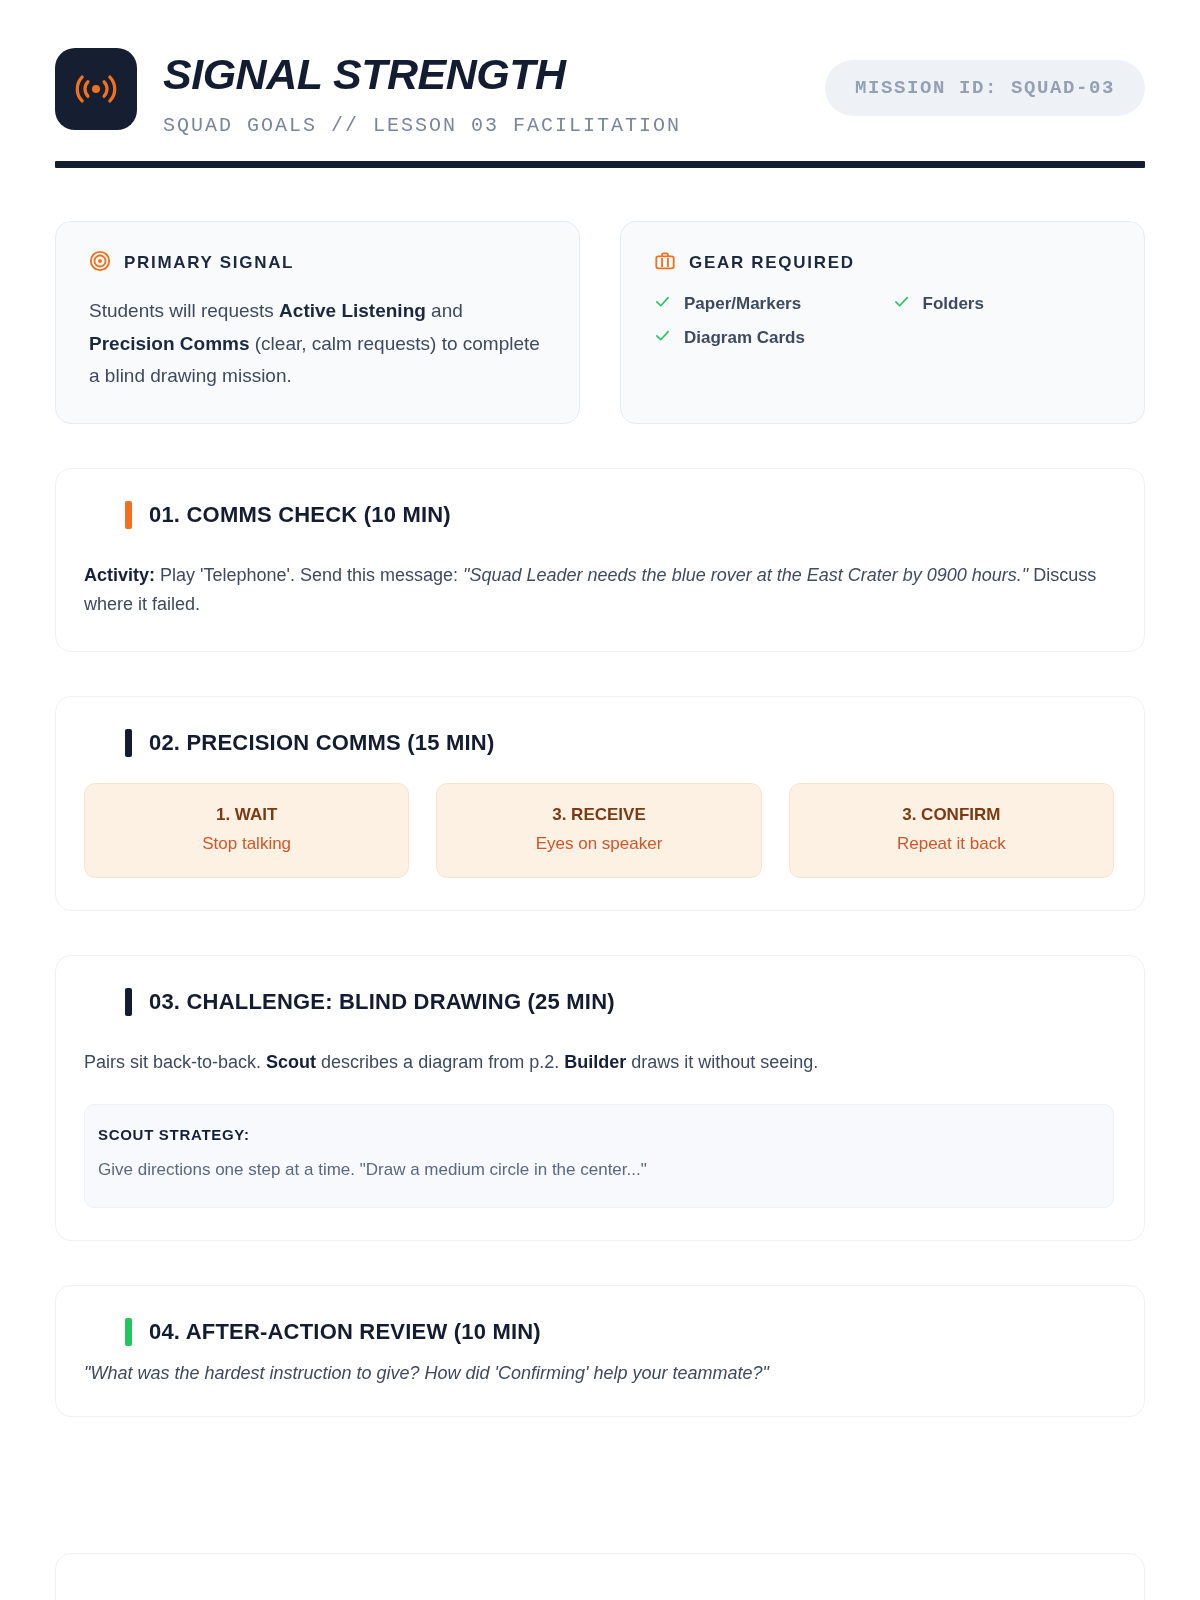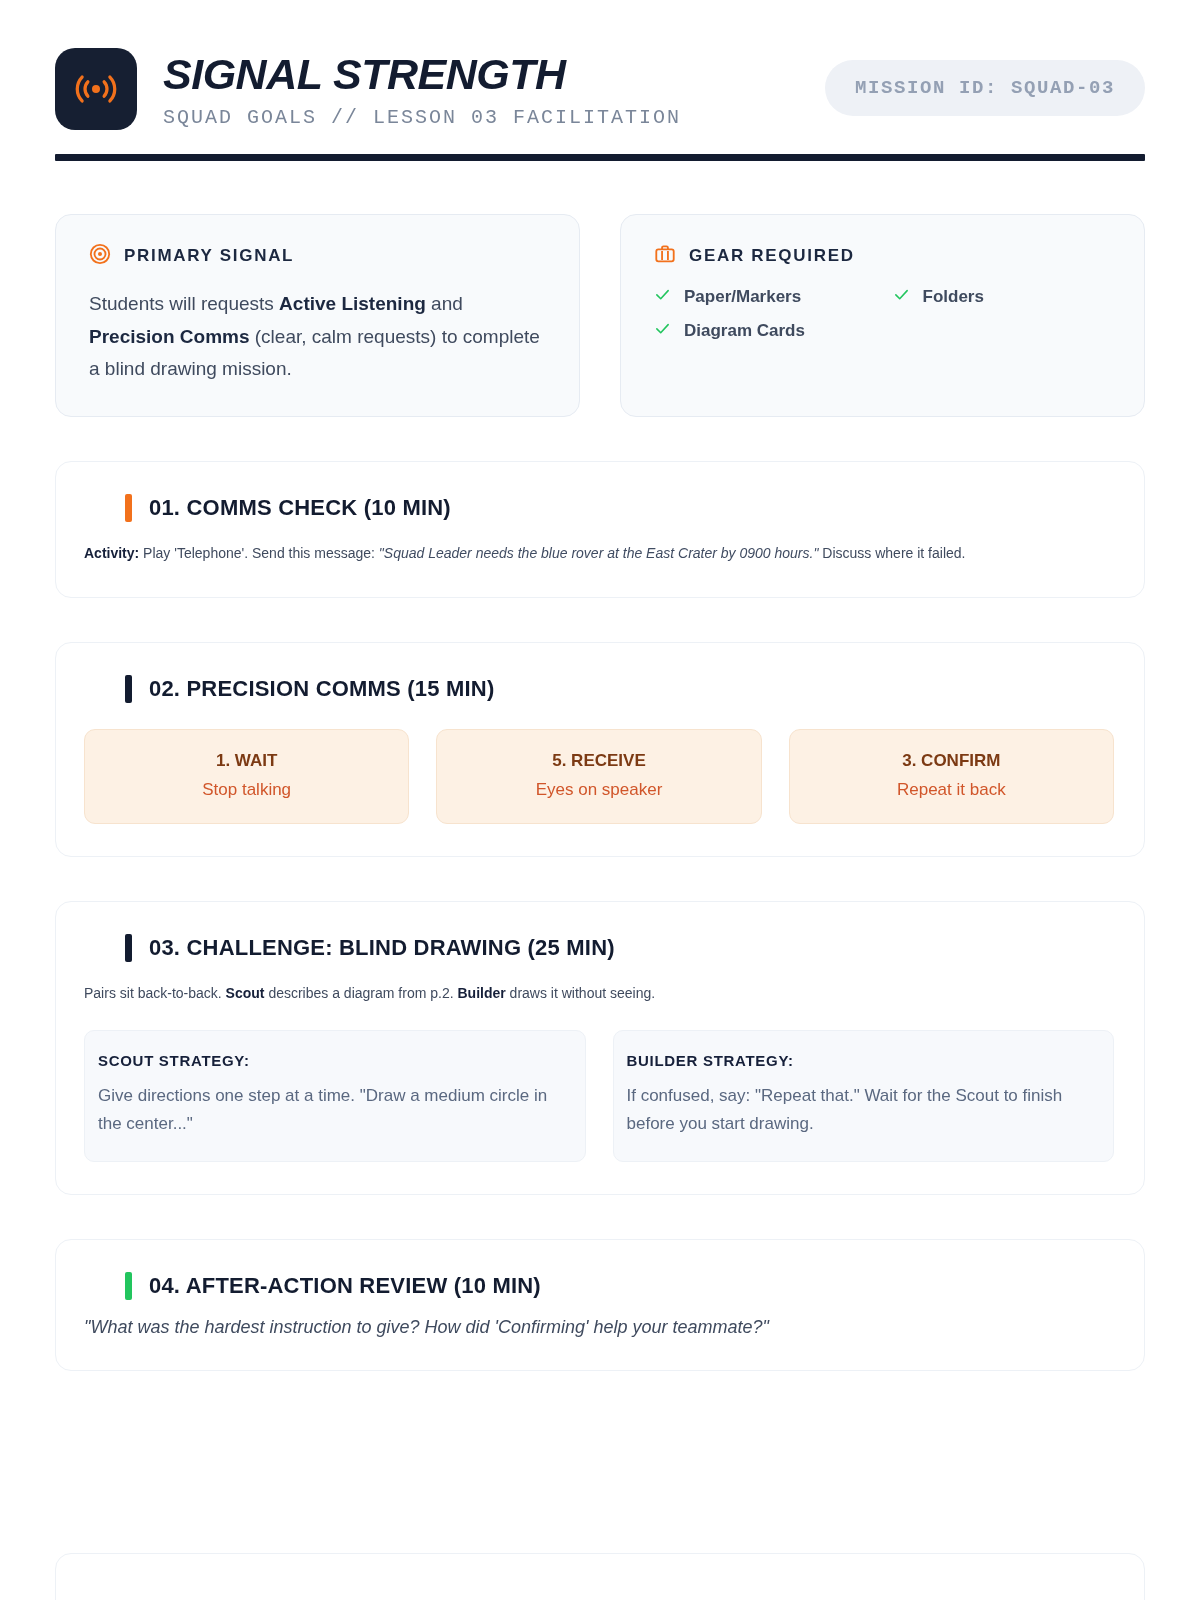--- a/index.html
+++ b/index.html
@@ -18,21 +18,21 @@
     background:#161F32; flex:0 0 82px;
     display:flex; align-items:center; justify-content:center;
   }
   .title-block { margin-left:26px; padding-top:4px; flex:1; }
   .brand-title {
     font-size:43px; font-weight:bold; font-style:italic;
     letter-spacing:-0.5px; color:#131C30; line-height:1.05;
     font-family:"Liberation Sans", sans-serif;
   }
   .brand-sub {
-    margin-top:9px; font-size:20px; letter-spacing:2.0px;
+    margin-top:17px; font-size:20px; letter-spacing:2.0px;
     color:#7A8699; font-family:"Liberation Mono", monospace;
   }
   .mission-badge {
     margin-top:12px; margin-left:auto;
     background:#EEF1F6; border-radius:30px;
     padding:17px 30px; font-family:"Liberation Mono", monospace;
     font-size:19px; letter-spacing:1.6px; color:#94A0B4; font-weight:bold;
     white-space:nowrap;
   }
   .head-rule { height:7px; background:#131C30; margin-top:24px; border-radius:1px; }
@@ -65,21 +65,21 @@
     margin-top:44px; background:#FFFFFF;
     border:1.5px solid #EDF1F6; border-radius:16px;
     padding:32px 30px 32px 28px;
   }
   .sec-head { display:flex; align-items:center; gap:17px;padding-left:41px; }
   .sec-bar { width:7px; height:28px; border-radius:2px; flex:0 0 7px; }
   .sec-title {
     font-size:22px; font-weight:bold; letter-spacing:0.2px; color:#131C30;
   }
   .sec-body {
-    margin-top:20px; font-size:14px; line-height:1.62; color:#3F4A5E;
+    margin-top:32px; font-size:18px; line-height:1.62; color:#3F4A5E;
   }
   .sec-body b { color:#16203A; font-weight:bold; }
   .sec-body i { font-style:italic; color:#404C62; }
   .quote-line {
     margin-top:17px; font-size:18px; font-style:italic; color:#3F4A5E;
   }
 
   
   .steps { display:flex; gap:27px; margin-top:26px; }
   .step-card {
@@ -204,21 +204,21 @@
     <div class="sec-head">
       <span class="sec-bar" id="bar1" style="background: rgb(19, 28, 48);"></span>
       <span class="sec-title">02. PRECISION COMMS (15 MIN)</span>
     </div>
     <div class="steps">
       <div class="step-card">
         <div class="step-title">1. WAIT</div>
         <div class="step-sub">Stop talking</div>
       </div>
       <div class="step-card">
-        <div class="step-title">5. RECEIVE</div>
+        <div class="step-title">3. RECEIVE</div>
         <div class="step-sub">Eyes on speaker</div>
       </div>
       <div class="step-card">
         <div class="step-title">3. CONFIRM</div>
         <div class="step-sub">Repeat it back</div>
       </div>
     </div>
   </div>
 
   <div class="section">
@@ -227,24 +227,20 @@
       <span class="sec-title">03. CHALLENGE: BLIND DRAWING (25 MIN)</span>
     </div>
     <div class="sec-body">
       <span>Pairs sit back-to-back. </span><b>Scout</b><span> describes a diagram from p.2. </span><b>Builder</b><span> draws it without seeing.</span>
     </div>
     <div class="strategies">
       <div class="strategy">
         <div class="strategy-label">SCOUT STRATEGY:</div>
         <div class="strategy-text">Give directions one step at a time. "Draw a medium circle in the center..."</div>
       </div>
-      <div class="strategy">
-        <div class="strategy-label">BUILDER STRATEGY:</div>
-        <div class="strategy-text">If confused, say: "Repeat that." Wait for the Scout to finish before you start drawing.</div>
-      </div>
     </div>
   </div>
 
   <div class="section">
     <div class="sec-head">
       <span class="sec-bar" id="bar3" style="background: rgb(34, 197, 94);"></span>
       <span class="sec-title">04. AFTER-ACTION REVIEW (10 MIN)</span>
     </div>
     <div class="quote-line">"What was the hardest instruction to give? How did 'Confirming' help your teammate?"</div>
   </div>

